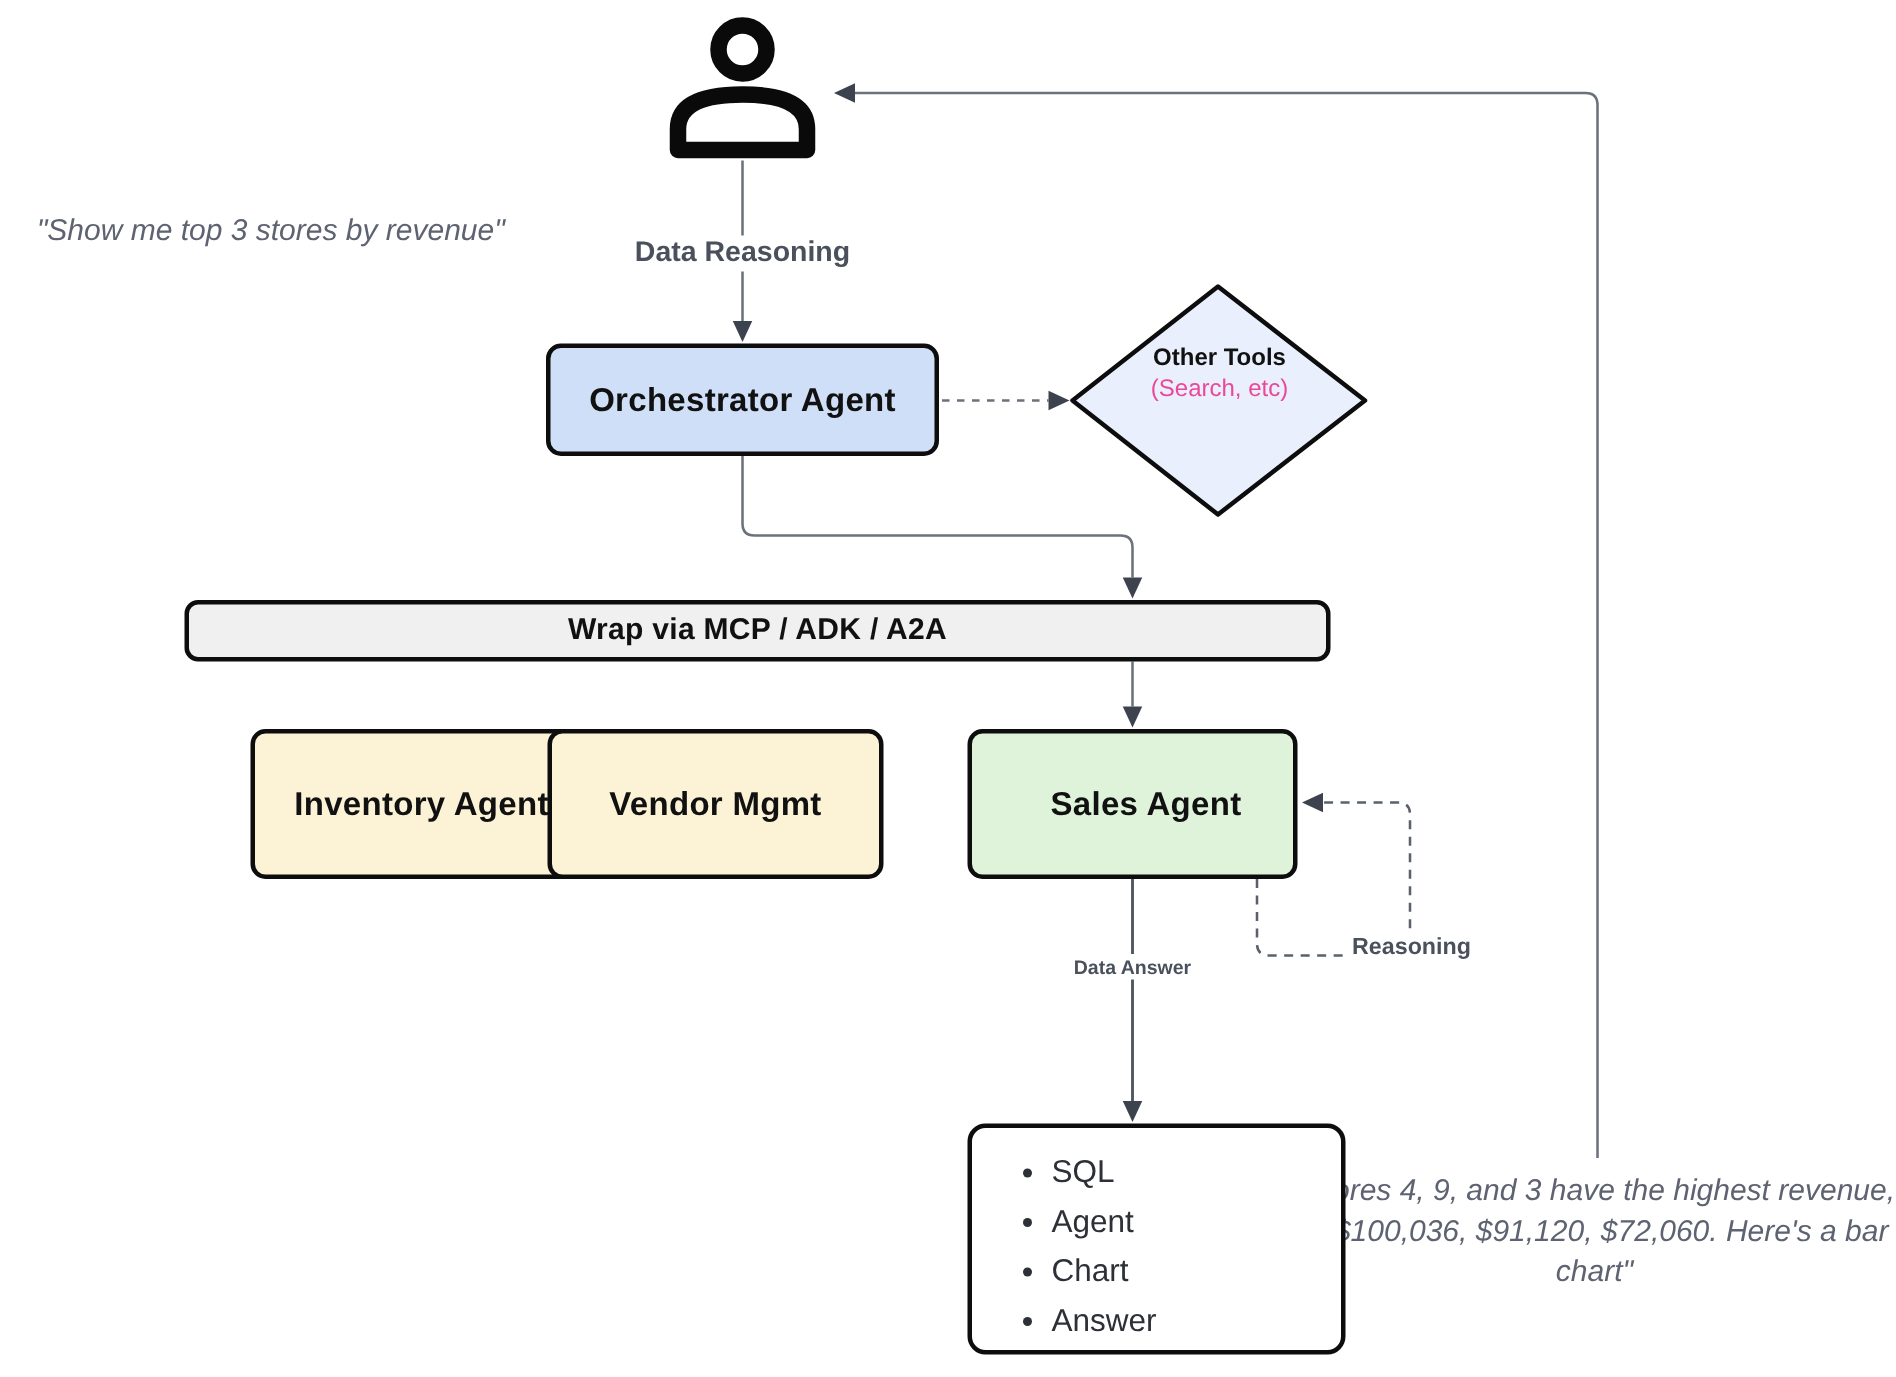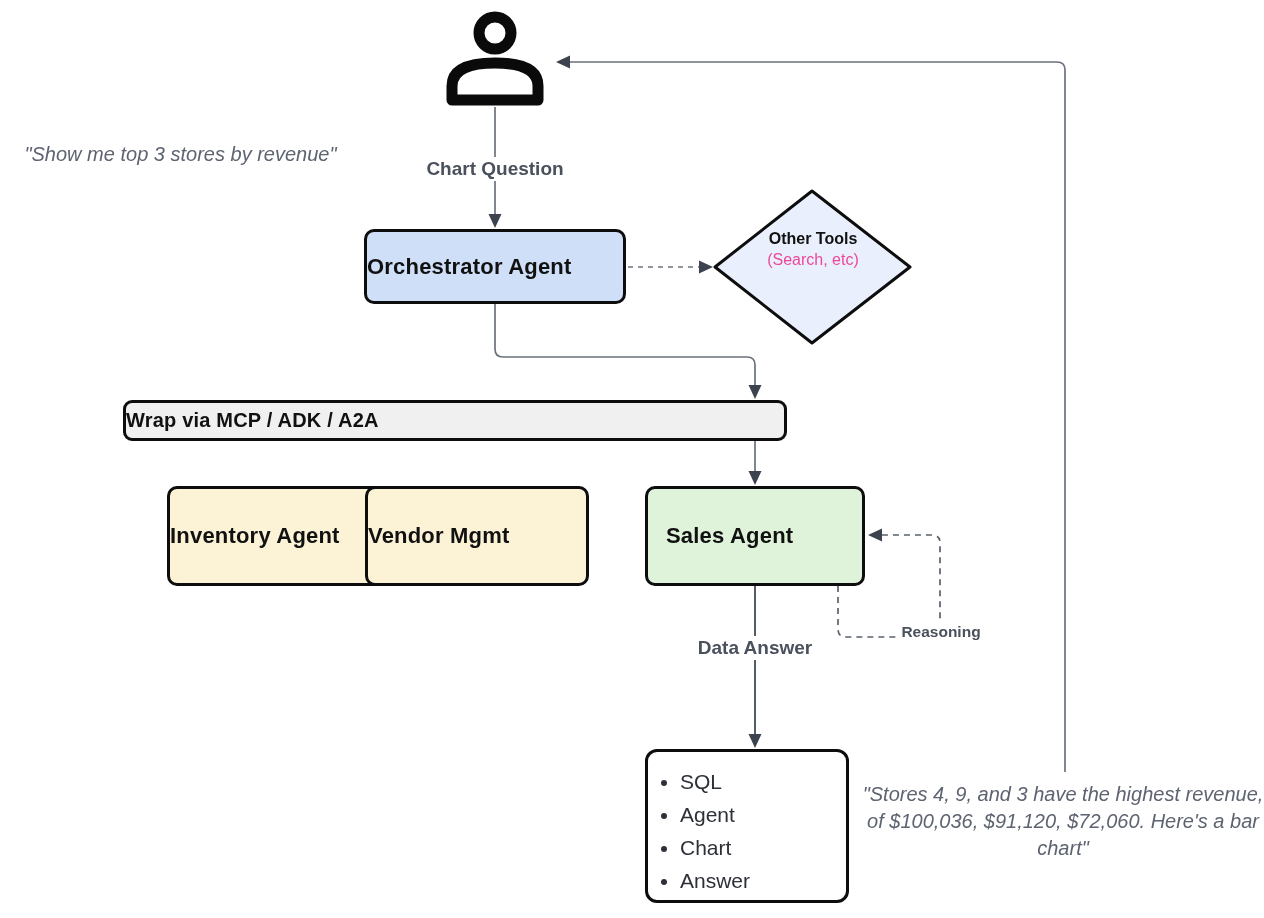--- a/index.html
+++ b/index.html
@@ -22,45 +22,47 @@
     height: 918px;
     z-index: 1;
   }
   .node {
     position: absolute;
     box-sizing: border-box;
     border: 3px solid #0d0d0d;
     border-radius: 10px;
     display: flex;
     align-items: center;
+    justify-content: center;
     z-index: 2;
   }
   .node .title {
     font-weight: bold;
     font-size: 22px;
     color: #111111;
     letter-spacing: 0.2px;
   }
   .wrap-bar {
     left: 123px; top: 400px;
-    width: 664px; height: 41px;
+    width: 764px; height: 41px;
     border-radius: 9px;
   }
   .wrap-bar .title { font-size: 20px; }
   .orchestrator { left: 364px; top: 229px; width: 262px; height: 75px; }
   .inventory    { left: 123px; top: 486px; width: 228px; height: 100px; margin-left: 44px; }
   .vendor       { left: 365px; top: 486px; width: 224px; height: 100px; }
   .sales        { left: 645px; top: 486px; width: 220px; height: 100px; }
   .output-box {
     left: 645px; top: 749px;
-    width: 204px; height: 154px;
+    width: 252px; height: 154px;
     border-radius: 12px;
     background: #ffffff;
     align-items: flex-start;
     justify-content: flex-start;
+    padding-left: 21px;
   }
   .output-box ul {
     margin: 13px 0 0 10px;
     padding-left: 22px;
     list-style: disc;
   }
   .output-box li {
     font-size: 21px;
     color: #2d3137;
     line-height: 33px;
@@ -92,21 +94,21 @@
     white-space: nowrap;
   }
   .lbl-data-question {
     left: 495px; top: 157px;
     transform: translateX(-50%);
     font-size: 19px;
   }
   .lbl-data-answer {
     left: 755px; top: 636px;
     transform: translateX(-50%);
-    font-size: 19px;
+    font-size: 13px;
   }
   .lbl-reasoning {
     left: 941px; top: 622px;
     transform: translateX(-50%);
     font-size: 15.5px;
   }
   .quote {
     position: absolute;
     font-style: italic;
     color: #5d6370;
@@ -157,21 +159,21 @@
 
     <path d="M 838 586 V 629 Q 838 637 846 637 H 932 Q 940 637 940 629 V 543 Q 940 535 932 535 H 882" fill="none" stroke="#5a616b" stroke-width="1.7" stroke-dasharray="6 5"></path>
     <polygon points="882,528.5 882,541.5 868,535" fill="#3d434e"></polygon>
 
     <path d="M 715 267 L 812 191 L 910 267 L 812 343 Z" stroke="#0d0d0d" stroke-width="3" stroke-linejoin="round" fill="#e9effc"></path>
   </svg>
 
   <div class="quote quote-left">"Show me top 3 stores by revenue"</div>
   <div class="quote quote-right">"Stores 4, 9, and 3 have the highest revenue, of $100,036, $91,120, $72,060. Here's a bar chart"</div>
 
-  <div class="edge-label lbl-data-question">Chart Question</div>
+  <div class="edge-label lbl-data-question">Data Reasoning</div>
   <div class="edge-label lbl-data-answer">Data Answer</div>
   <div class="edge-label lbl-reasoning">Reasoning</div>
 
   <div class="node orchestrator" style="background-color: rgb(207, 223, 247);">
     <span class="title">Orchestrator Agent</span>
   </div>
 
   <div class="diamond-label">
     <div class="dl-title">Other Tools</div>
     <div class="dl-sub">(Search, etc)</div>

